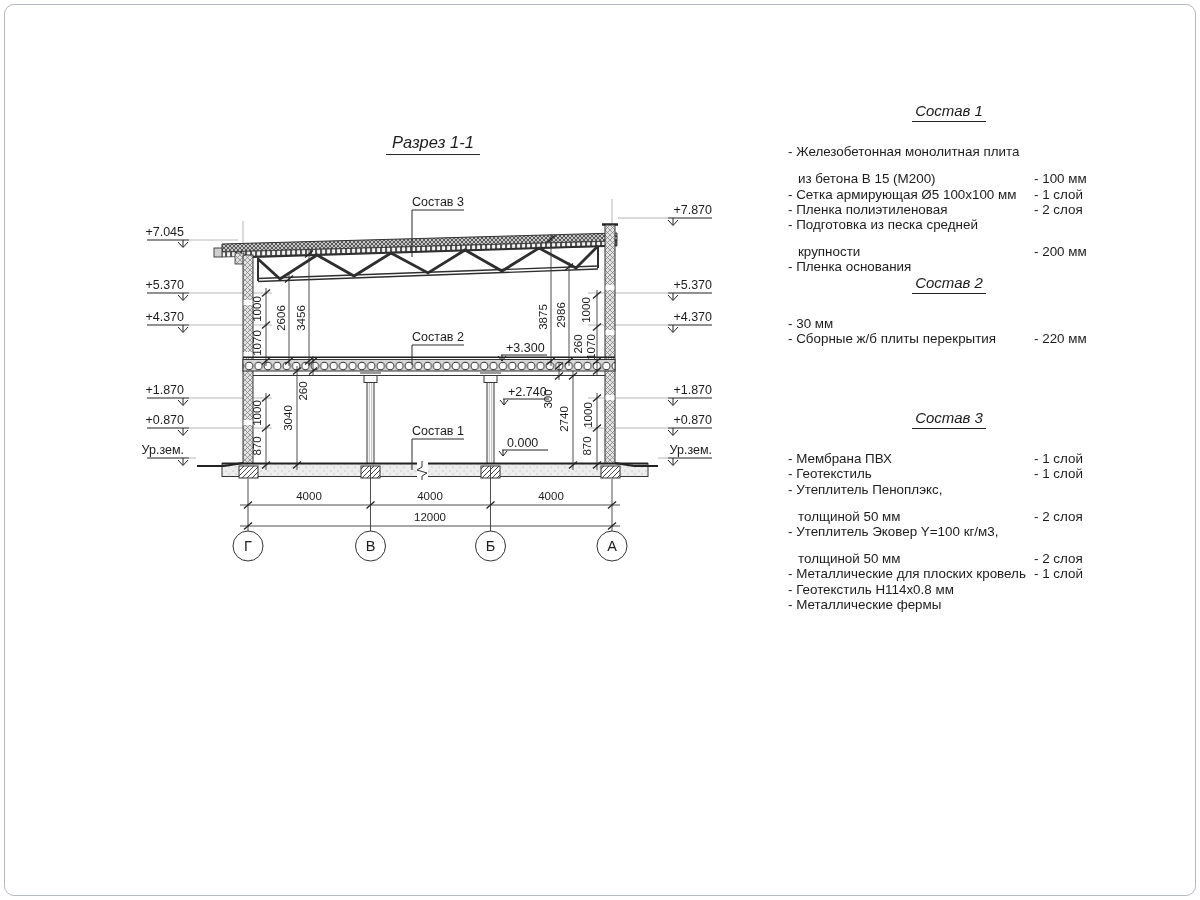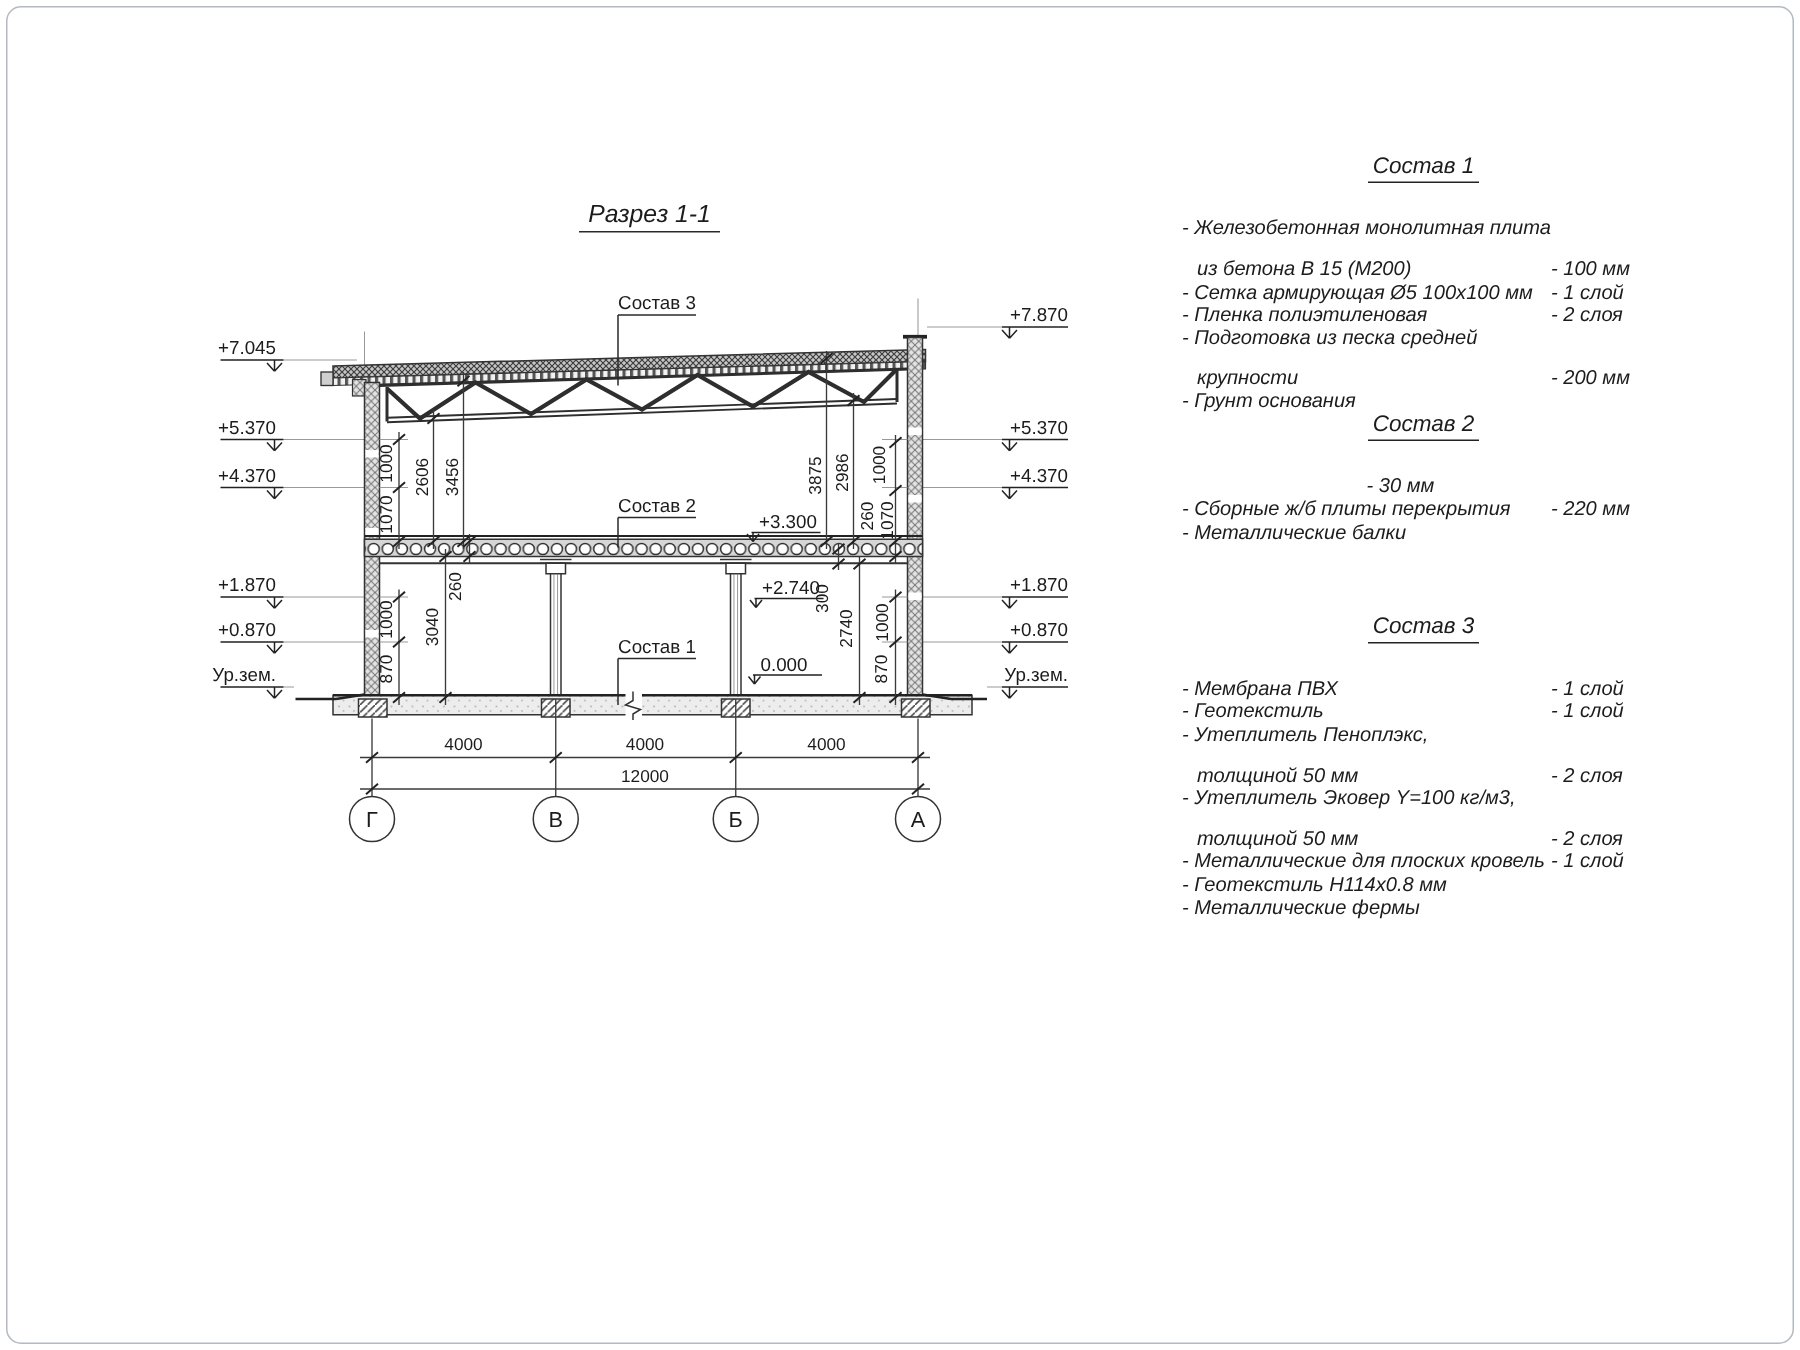--- a/index.html
+++ b/index.html
@@ -14,21 +14,21 @@
   svg text{font-family:"Liberation Sans",sans-serif;fill:#1c1c1c;}
   .t-dim{font-size:11.5px;}
   .t-lvl{font-size:12.5px;}
   .t-ax{font-size:14.5px;}
   .t-ttl{font-size:16.5px;font-style:italic;}
   .t-co{font-size:12.5px;}
   
   .spec{position:absolute;left:788px;width:322px;font-size:13.4px;line-height:15.2px;}
   .spec-title{text-align:center;font-size:15px;font-style:italic;margin-bottom:26px;}
   .spec-title span{border-bottom:1.2px solid #222;padding:0 3px 2px;}
-  .spec-item{display:flex;justify-content:center;align-items:flex-end;font-style:italic;}
+  .spec-item{display:flex;justify-content:space-between;align-items:flex-end;}
   .spec-name{flex:1 1 auto;}
   .spec-name .cont{padding-left:10px;margin-top:12px;}
   .spec-value{flex:0 0 76px;white-space:nowrap;}
 </style>
 </head>
 <body>
 
 <div class="canvas">
   <div class="frame"></div>
 
@@ -313,42 +313,36 @@
     </div>
     <div class="spec-item">
       <div class="spec-name">
         <div>- Подготовка из песка средней</div>
         <div class="cont">крупности</div>
       </div>
       <div class="spec-value">- 200 мм</div>
     </div>
     <div class="spec-item">
       <div class="spec-name">
-          <div>- Грунт основания</div>
+          <div>- Пленка основания</div>
         </div>
       <div class="spec-value"></div>
     </div>
   </div>
 
   <div class="spec" style="top:275px;">
     <div class="spec-title"><span>Состав 2</span></div>
     <div class="spec-item">
       <div class="spec-value">- 30 мм</div>
     </div>
     <div class="spec-item">
       <div class="spec-name">
           <div>- Сборные ж/б плиты перекрытия</div>
         </div>
       <div class="spec-value">- 220 мм</div>
-    </div>
-    <div class="spec-item">
-      <div class="spec-name">
-          <div>- Металлические балки</div>
-        </div>
-      <div class="spec-value"></div>
     </div>
   </div>
 
   <div class="spec" style="top:410px;">
     <div class="spec-title"><span>Состав 3</span></div>
     <div class="spec-item">
       <div class="spec-name">
           <div>- Мембрана ПВХ</div>
         </div>
       <div class="spec-value">- 1 слой</div>

